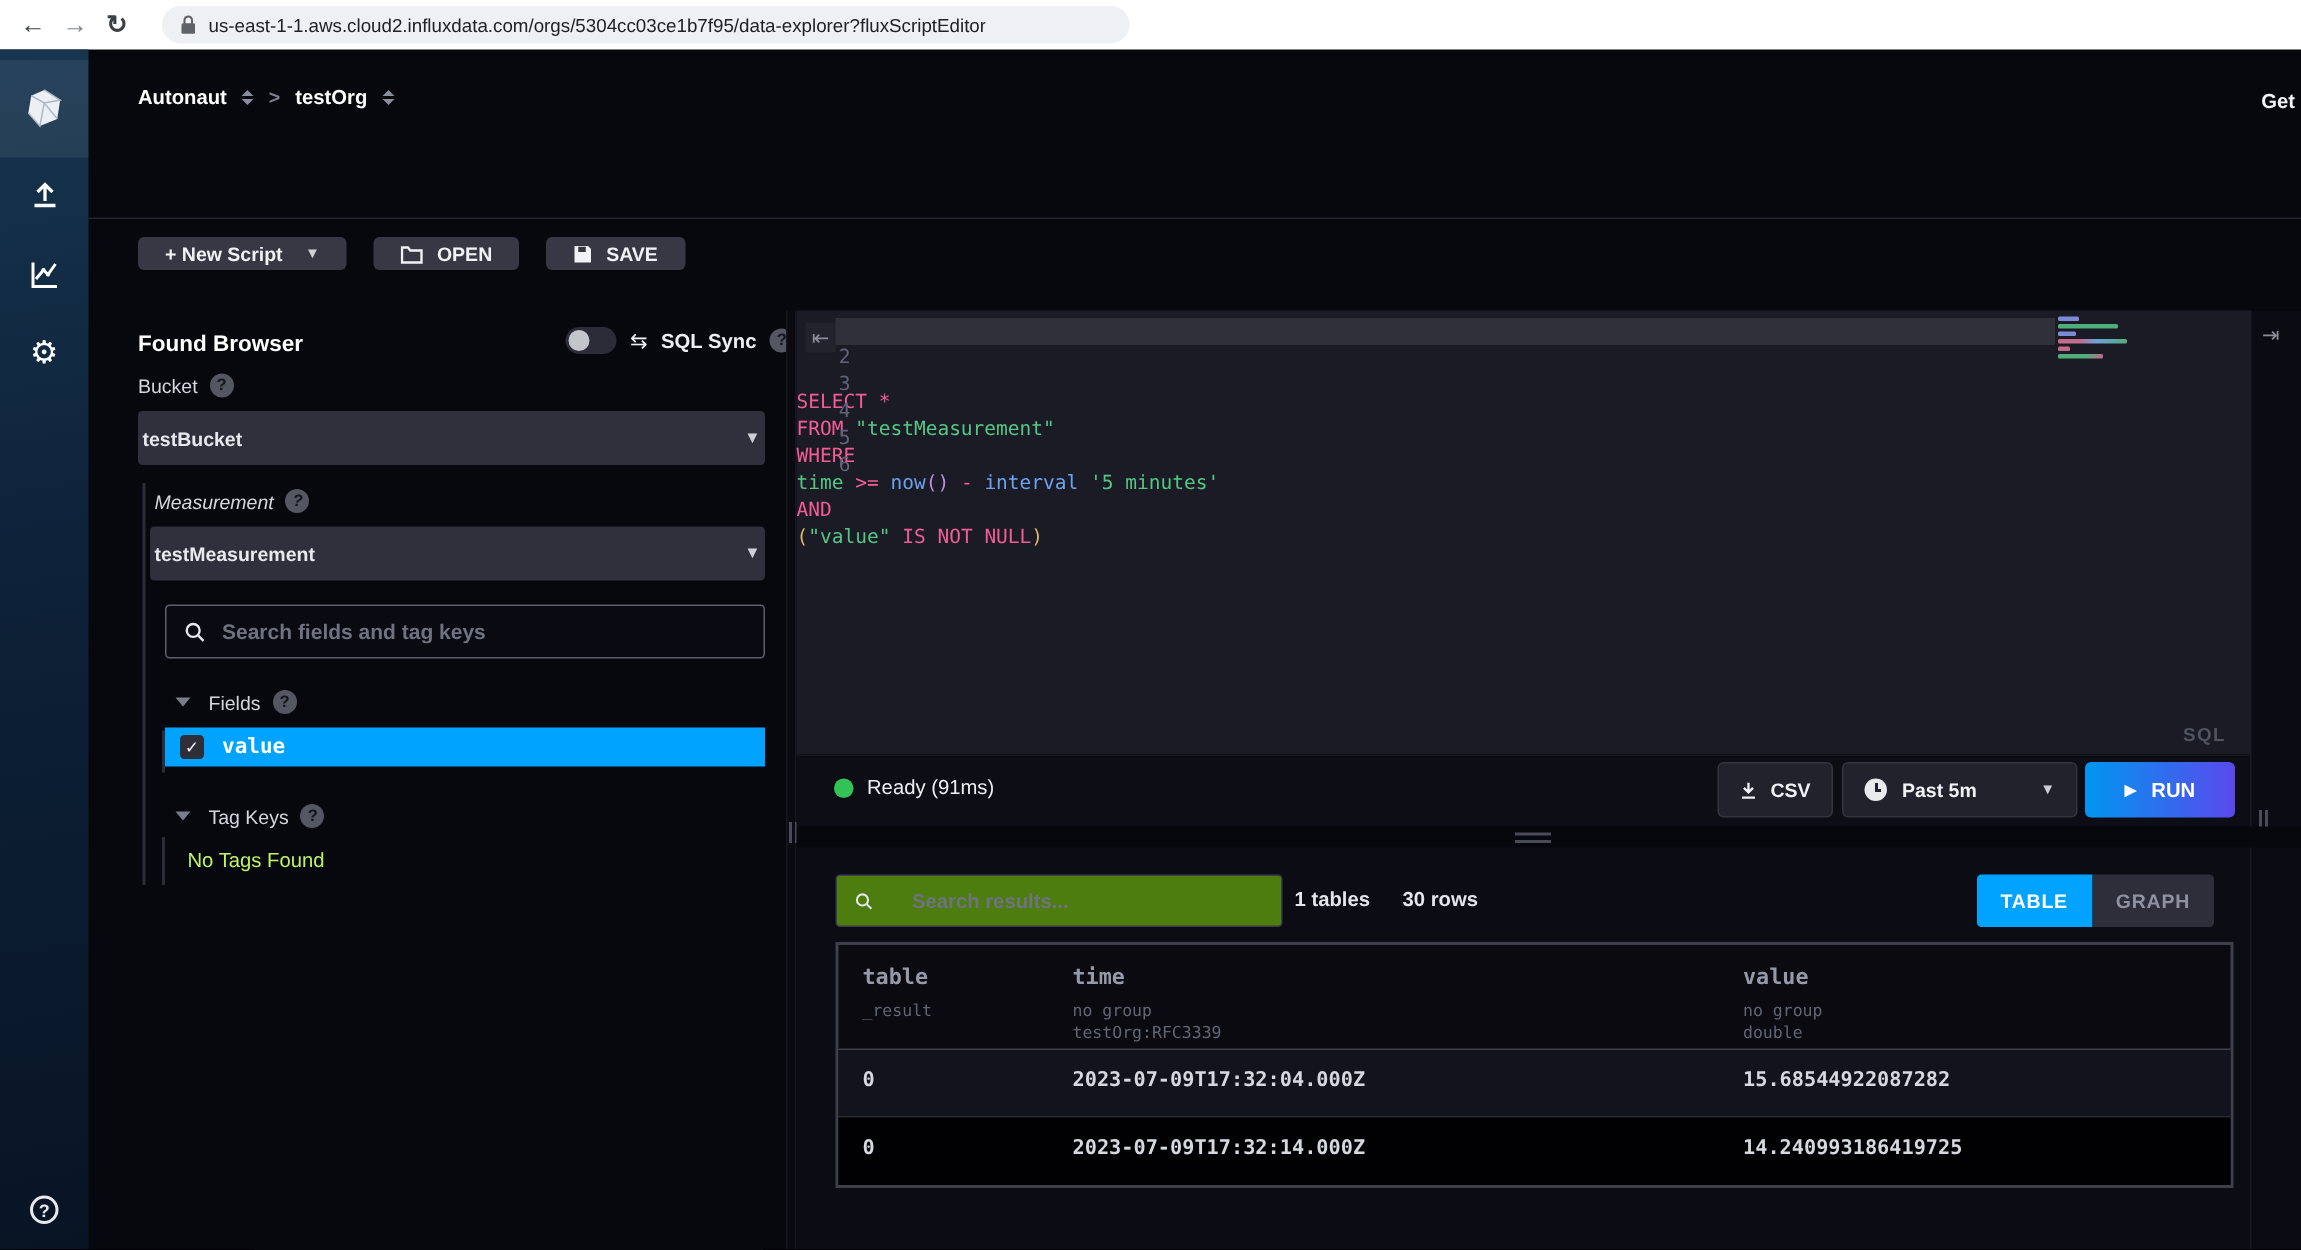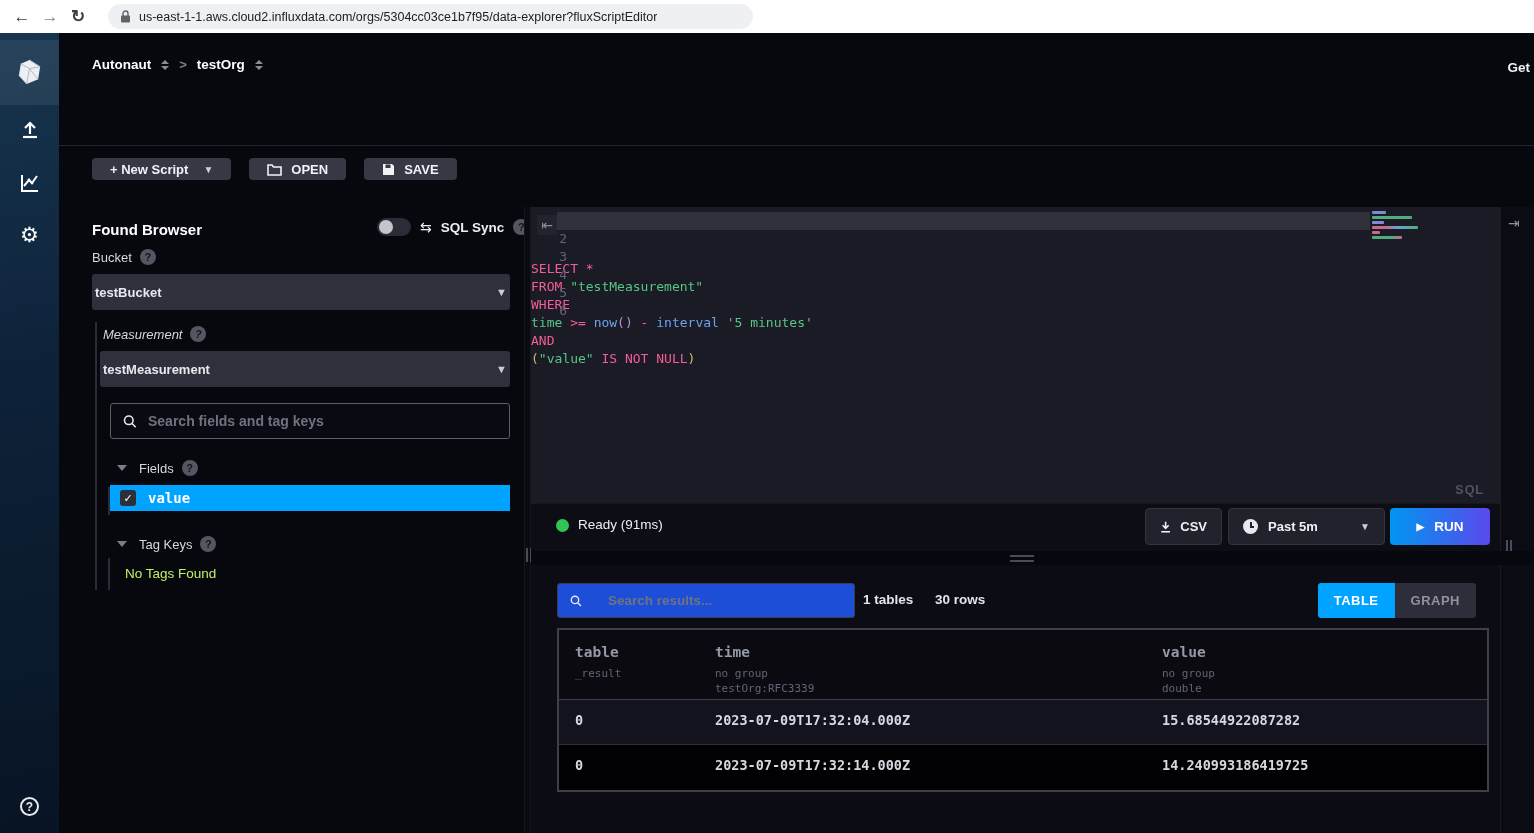--- a/index.html
+++ b/index.html
@@ -103,21 +103,21 @@
   .run-btn { position:absolute; left:859px; top:4px; width:100px; height:37px; border:none; border-radius:4px;
     background:linear-gradient(90deg,#0096f0 0%, #5a49ec 100%); color:#fff; font-size:13.5px; font-weight:bold;
     display:flex; align-items:center; justify-content:center; gap:10px; cursor:pointer; font-family:"Liberation Sans",sans-serif; }
   .run-btn .play { font-size:10px; }
   .clockicon { width:15px; height:15px; border-radius:50%; background:#e9eaee; position:relative; }
   .clockicon:before { content:""; position:absolute; left:7px; top:3px; width:1.6px; height:5px; background:#22222d; }
   .clockicon:after { content:""; position:absolute; left:7px; top:7px; width:4px; height:1.6px; background:#22222d; }
 
   
   .results { position:absolute; left:531px; top:565px; width:969px; height:268px; background:#0c0c14; }
-  .res-search { position:absolute; left:26px; top:18px; width:298px; height:35px; background:#1d4ed8; border:1px solid #3c3d4a; border-radius:3px; display:flex; align-items:center; padding:0 12px; gap:26px; }
+  .res-search { position:absolute; left:26px; top:18px; width:298px; height:35px; background:#4d7c0f; border:1px solid #3c3d4a; border-radius:3px; display:flex; align-items:center; padding:0 12px; gap:26px; }
   .res-search input { background:transparent; border:none; outline:none; color:#dfe0e7; font-size:13.5px; font-weight:bold; width:100%; font-family:"Liberation Sans",sans-serif; }
   .res-search input::placeholder { color:#6f7380; }
   .rescount { position:absolute; top:27px; color:#e4e5eb; font-size:13.5px; font-weight:bold; }
   .cnt-tables { left:332px; } .cnt-rows { left:404px; }
   .viewtabs { position:absolute; right:24px; top:18px; display:flex; }
   .vtab { height:35px; padding:0 16px; display:flex; align-items:center; font-size:13px; font-weight:bold; letter-spacing:0.5px; cursor:pointer; }
   .vtab.active { background:#00a3ff; color:#fff; border-radius:3px 0 0 3px; }
   .vtab.idle { background:#2e2e3a; color:#8f92a0; border-radius:0 3px 3px 0; }
 
   .rtable { position:absolute; left:26px; top:63px; width:932px; border:2px solid #3e3f4b; background:#0a0a10; font-family:"DejaVu Sans Mono",monospace; }

